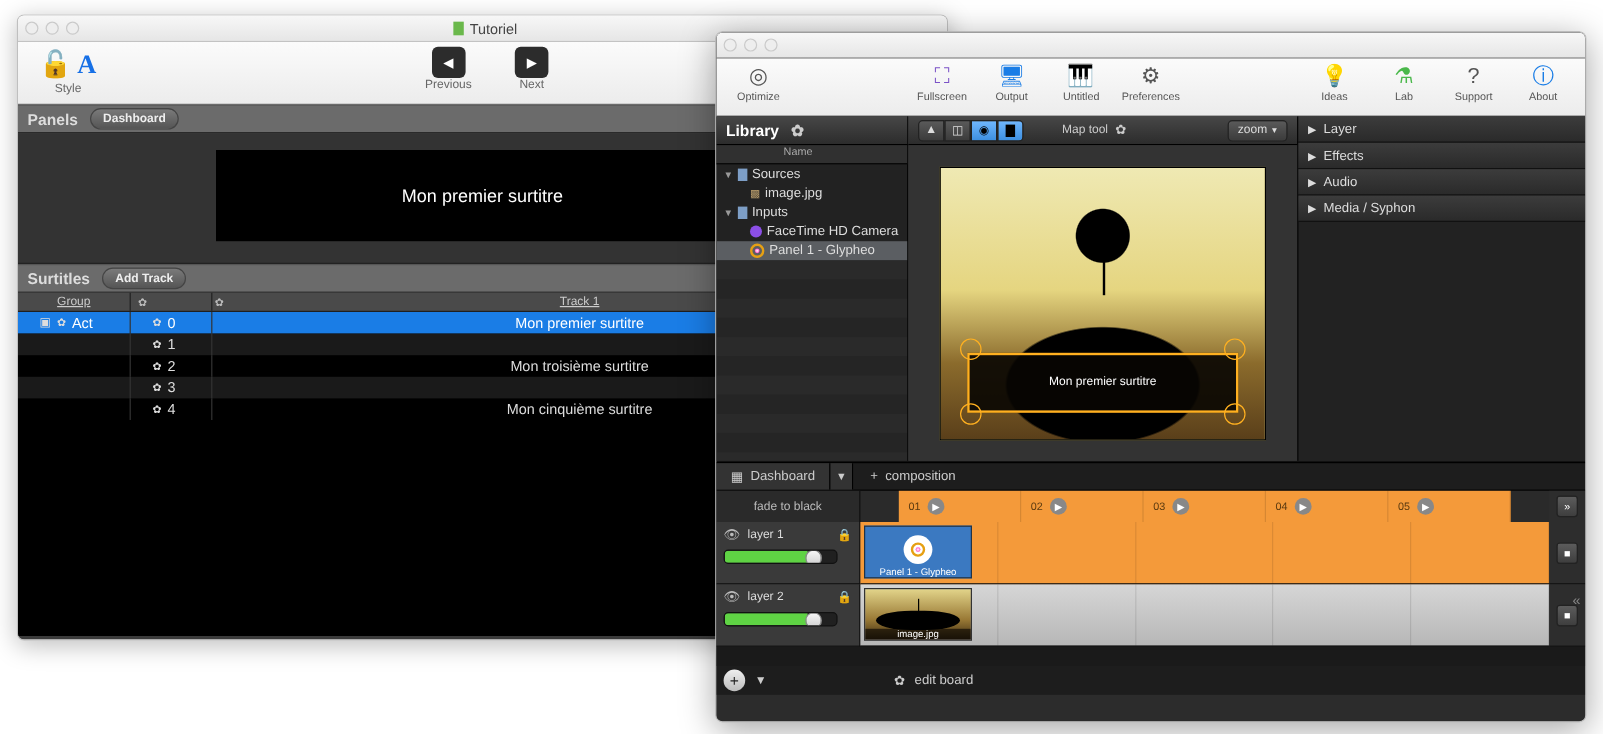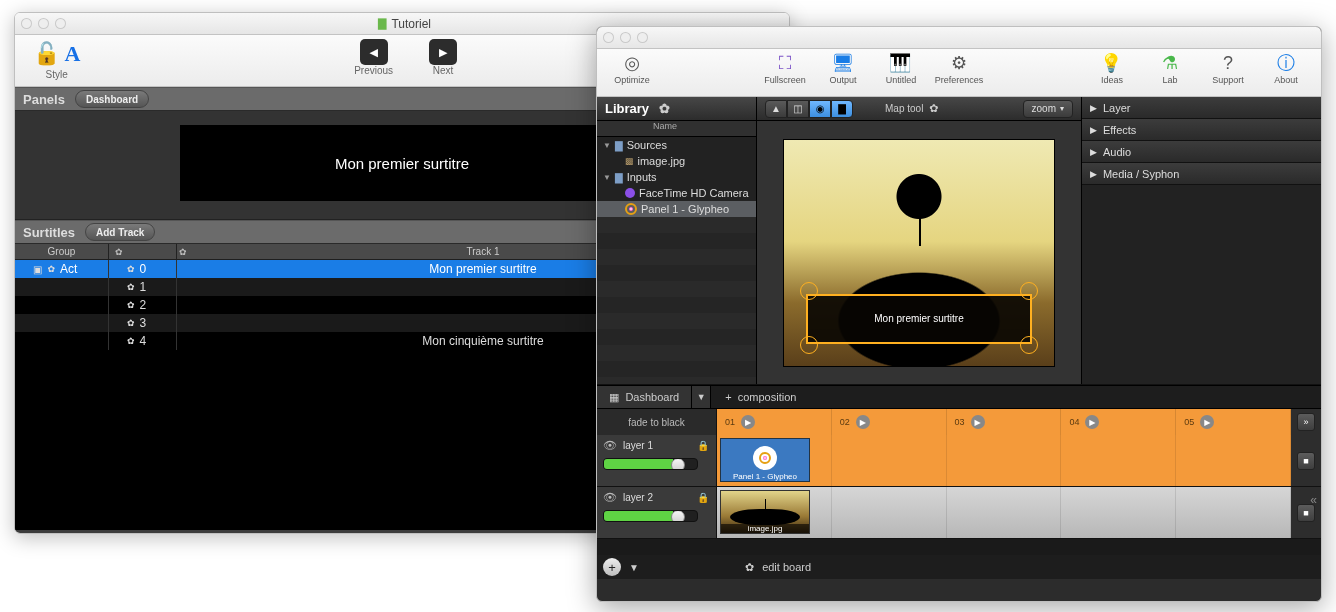--- a/index.html
+++ b/index.html
@@ -28,21 +28,21 @@
 .nav-block { display:flex; flex-direction:column; align-items:center; margin:0 18px; }
 .spacer { flex:1; }
 .body1 { background:#3b3b3b; height:calc(100% - 74px); color:#ddd; overflow:auto; }
 .section-hdr { height:24px; background:#6b6b6b; border-top:1px solid #555; border-bottom:1px solid #2a2a2a;
                display:flex; align-items:center; padding:0 8px; font-weight:bold; font-size:13px; gap:10px;}
 .pill-btn { height:18px; padding:0 10px; border-radius:9px; background:linear-gradient(#7a7a7a,#555);
             border:1px solid #444; color:#eee; font-size:10px; cursor:pointer; display:inline-flex; align-items:center; }
 .preview-wrap { background:#333; padding:14px 0 18px; display:flex; justify-content:center; border-bottom:1px solid #222; }
 .preview-box { width:444px; height:76px; background:#000; display:flex; align-items:center; justify-content:center;
                color:#fff; font-size:15px; }
-.grid-hdr { display:flex; background:#4a4a4a; border-bottom:1px solid #1f1f1f; font-size:10px; color:#ccc; }
+.grid-hdr { display:flex; background:#4a4a4a; border-bottom:1px solid #1f1f1f; font-size:10px; color:#ccc;text-decoration:underline; }
 .col-group { width:94px; border-right:1px solid #222; text-align:center; padding:2px 4px; }
 .col-num { width:68px; border-right:1px solid #222; text-align:center; padding:2px 4px; position:relative;}
 .col-track { flex:1; text-align:center; padding:2px 4px; }
 .gear-s { position:absolute; left:6px; top:3px; font-size:9px; color:#bbb; }
 .rows { background:#000; }
 .row { display:flex; height:18px; font-size:12px; }
 .row .cg { width:94px; border-right:1px solid #333; display:flex; align-items:center; padding-left:18px; gap:5px;}
 .row .cn { width:68px; border-right:1px solid #333; display:flex; align-items:center; justify-content:flex-start; padding-left:18px; gap:5px;}
 .row .ct { flex:1; display:flex; align-items:center; justify-content:center; }
 .row.sel { background:#1a7de6; color:#fff; }
@@ -115,21 +115,21 @@
 
 .tabs-bar { height:24px; background:#1d1d1d; border-top:1px solid #000; border-bottom:1px solid #000;
             display:flex; align-items:stretch; }
 .tab { display:flex; align-items:center; padding:0 12px; font-size:11px; color:#ccc; gap:6px; cursor:pointer;}
 .tab.active{ background:#333; }
 .tab-sep { width:20px; display:flex; align-items:center; justify-content:center; color:#ccc; background:#333; font-size:9px; border-left:1px solid #000; border-right:1px solid #000;}
 .add-comp { flex:0 0 auto; display:flex; align-items:center; padding:0 14px; font-size:11px; color:#ccc; cursor:pointer;}
 
 
 .timeline { display:flex; flex-direction:column; background:#2a2a2a; }
-.tl-head { display:flex; height:26px; }
+.tl-head { display:flex; height:26px;gap:32px; }
 .tl-left { width:120px; background:#2a2a2a; border-right:1px solid #111; display:flex; align-items:center; justify-content:center; font-size:10px; color:#bbb;}
 .tl-cols { flex:1; display:flex; background:#f49a3a; }
 .tl-col { flex:1; display:flex; align-items:center; padding-left:8px; font-size:9px; color:#5a3a10; gap:6px; border-right:1px solid rgba(0,0,0,.12); position:relative;}
 .play-c { width:14px; height:14px; border-radius:50%; background:#888; color:#fff; display:flex; align-items:center; justify-content:center; font-size:8px;}
 .tl-end { width:30px; background:#2d2d2d; display:flex; align-items:center; justify-content:center;}
 .sq-btn { width:18px; height:18px; border-radius:3px; background:linear-gradient(#5c5c5c,#3e3e3e); border:1px solid #222; color:#fff; font-size:9px; display:flex; align-items:center; justify-content:center;}
 
 .tl-row { display:flex; height:52px; }
 .tl-row .layer-hdr { width:120px; background:#3a3a3a; border-right:1px solid #111; border-bottom:1px solid #111;
                      padding:4px 6px; display:flex; flex-direction:column; gap:4px;}
@@ -237,20 +237,21 @@
             <span class="gear-icon">✿</span>
             <span>1</span>
           </div>
         </div>
         <div class="row">
           <div class="cg"></div>
           <div class="cn">
             <span class="gear-icon">✿</span>
             <span>2</span>
           </div>
+          <div class="ct">Mon troisième surtitre</div>
         </div>
         <div class="row alt">
           <div class="cg"></div>
           <div class="cn">
             <span class="gear-icon">✿</span>
             <span>3</span>
           </div>
         </div>
         <div class="row">
           <div class="cg"></div>

